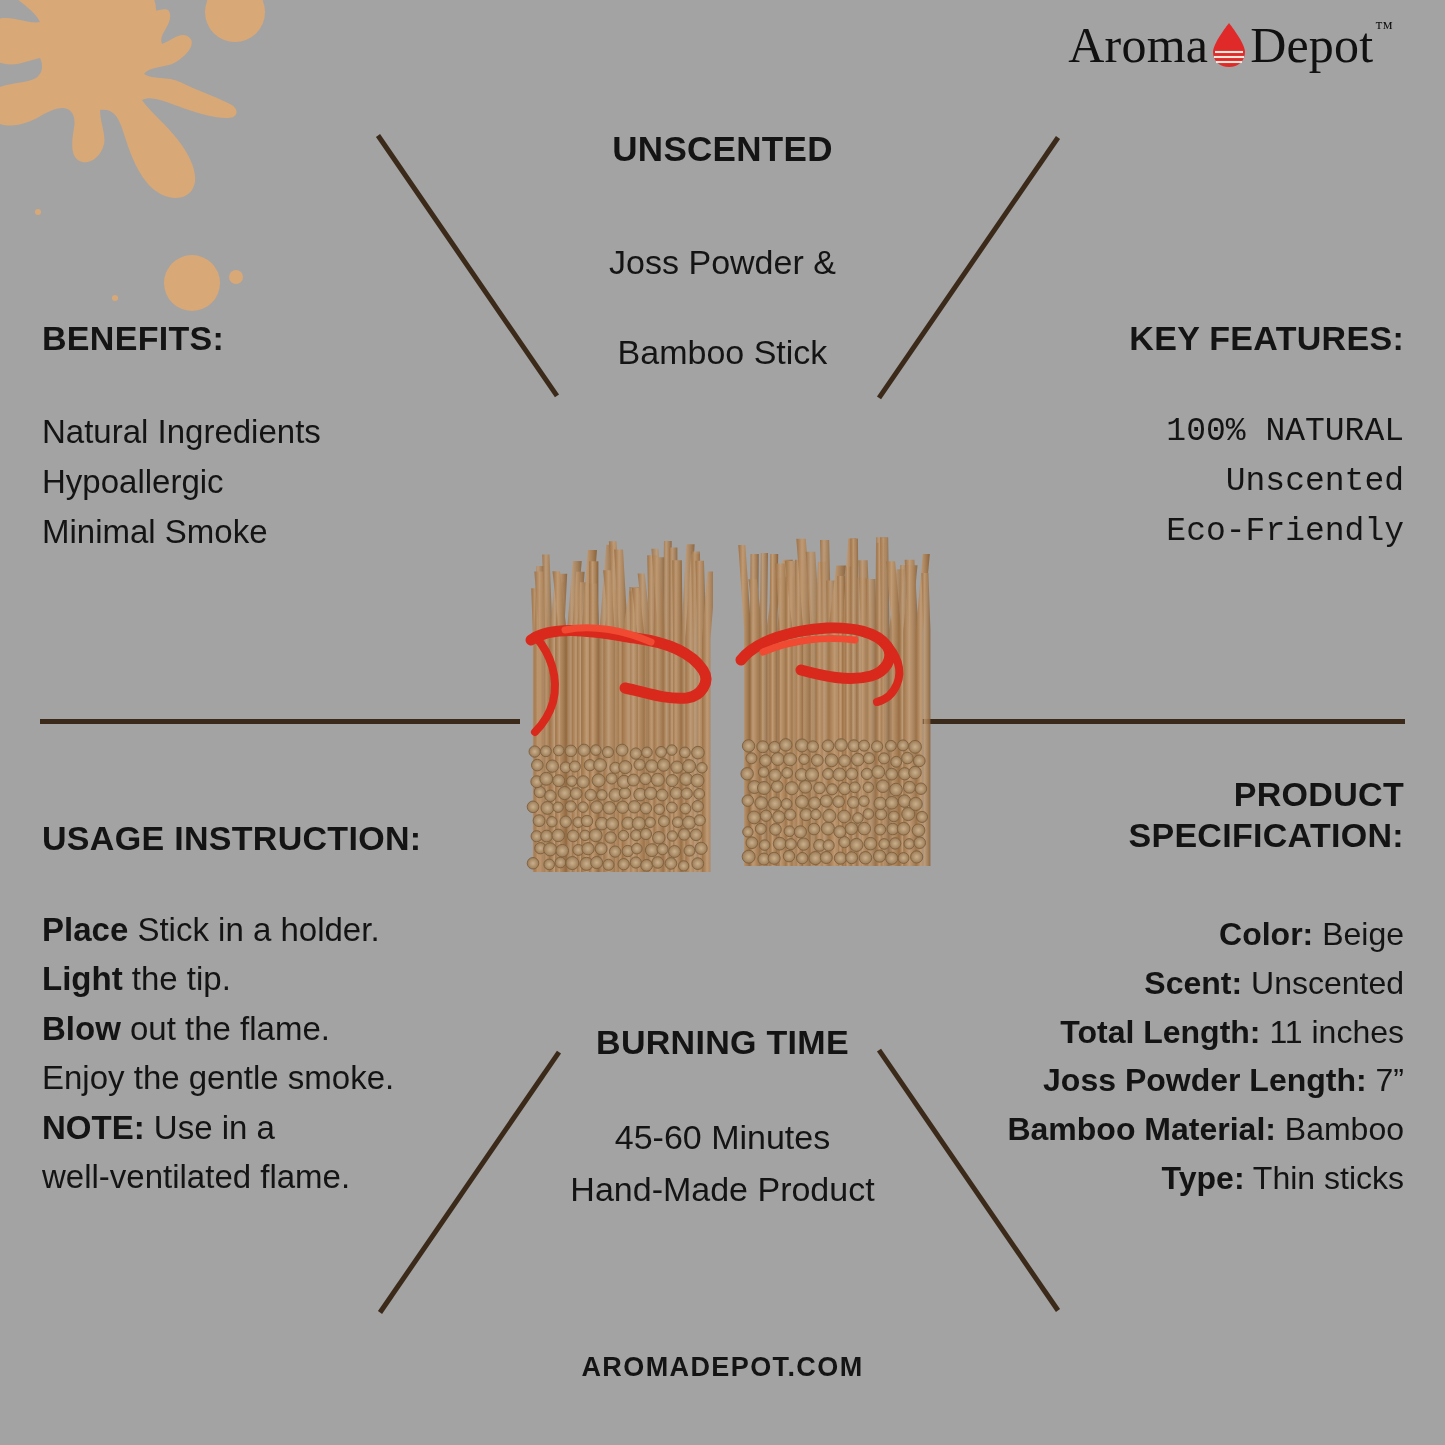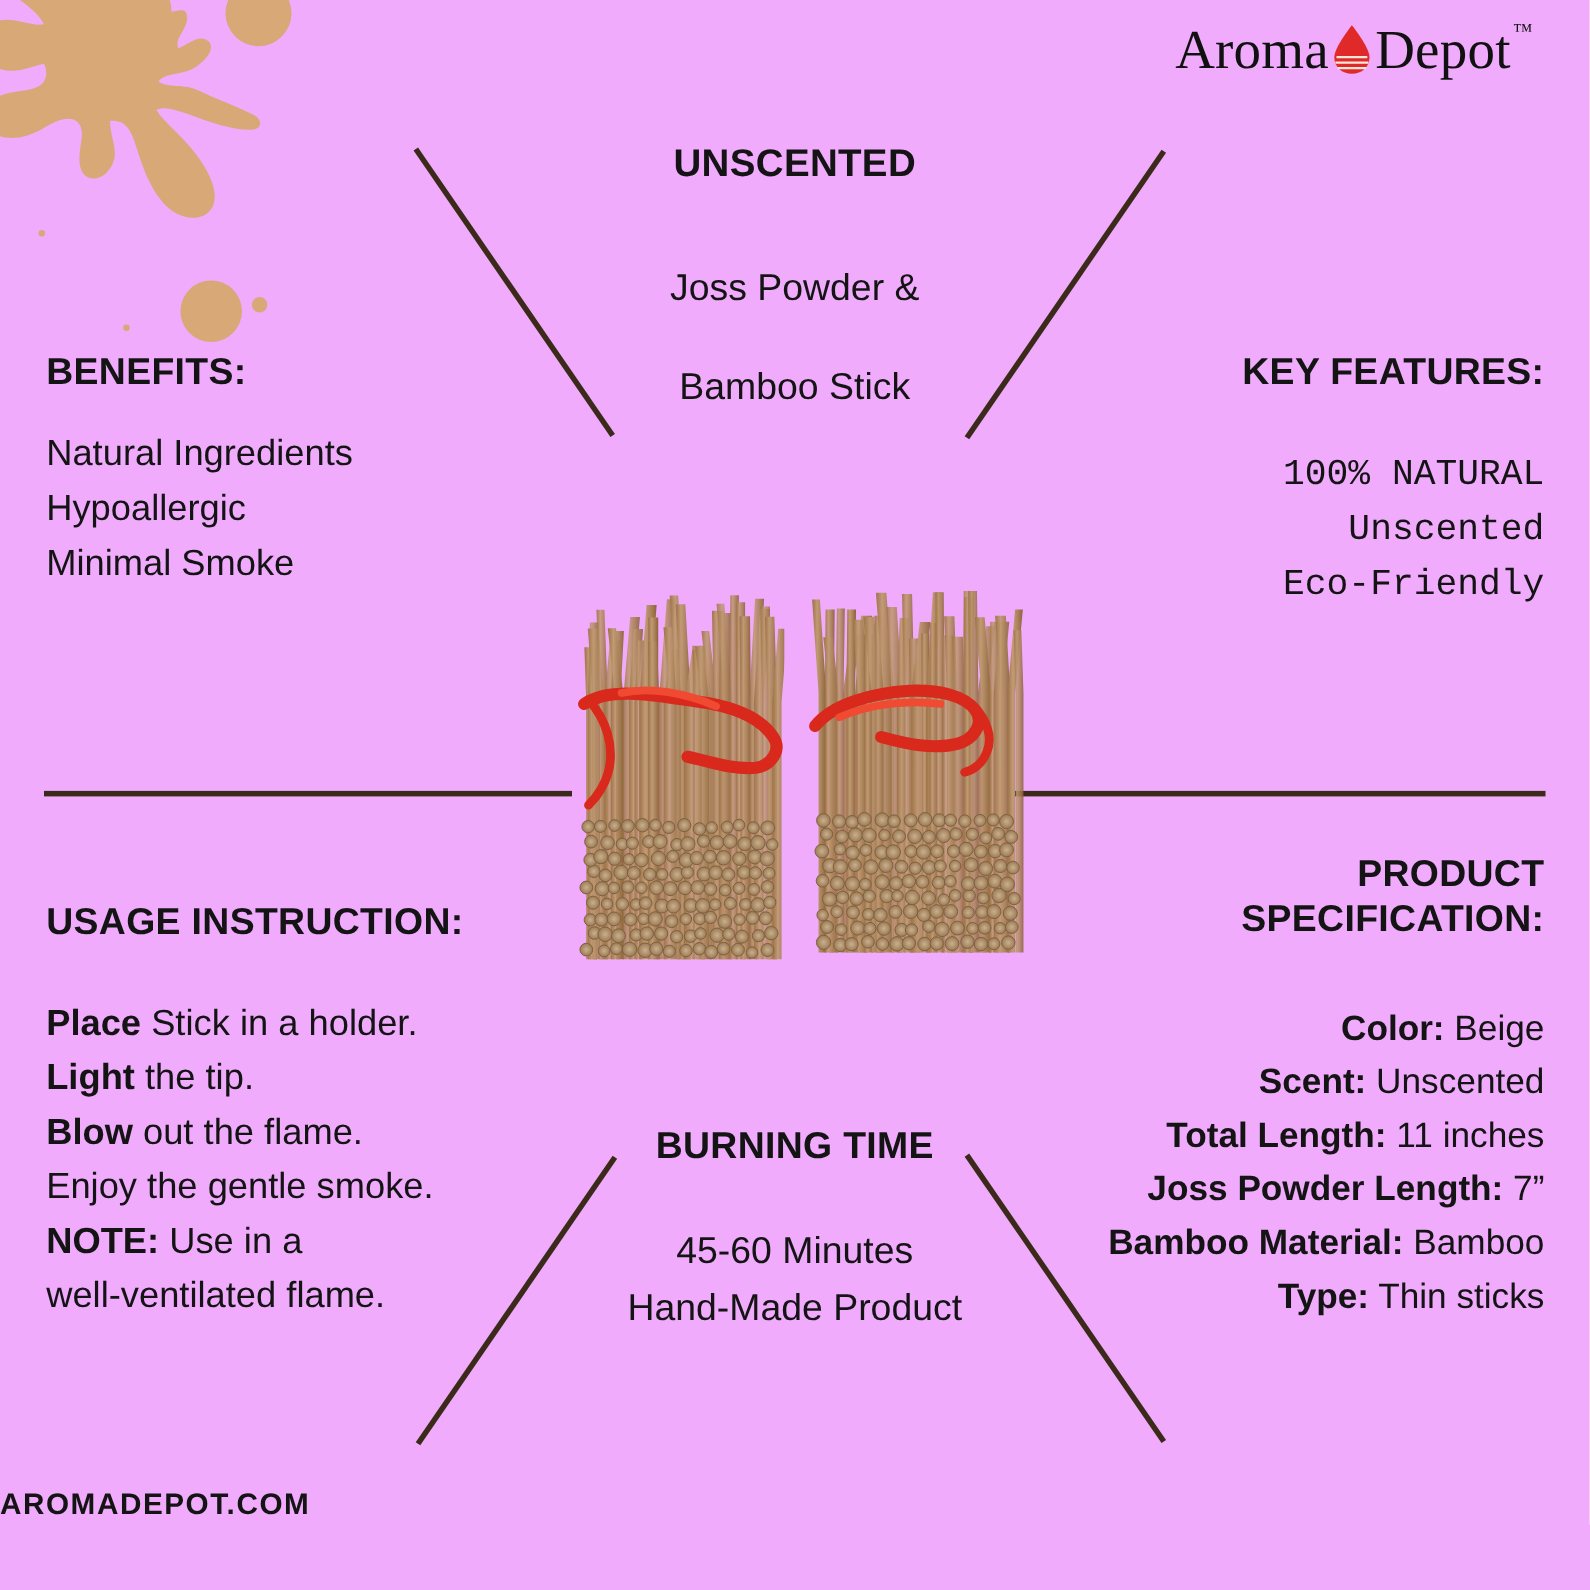--- a/index.html
+++ b/index.html
@@ -4,21 +4,21 @@
 <style>
   html, body {
     margin: 0;
     padding: 0;
     background: #F7E6DA;
   }
   #page {
     position: relative;
     width: 1445px;
     height: 1445px;
-    background: #f0abfc;
+    background: #a3a3a3;
     overflow: hidden;
     font-family: "Liberation Sans", sans-serif;
     color: #141414;
   }
 
   
   #splatter {
     position: absolute;
     left: 0; top: 0;
     width: 300px; height: 320px;
@@ -104,21 +104,21 @@
   #block-unscented {
     left: 460px; top: 128px; width: 525px; text-align: center;
   }
   #block-unscented .heading { font-size: 35px; }
   #block-unscented .lines { margin-top: 66px; }
   #block-unscented .body-line { font-size: 34px; line-height: 1.55; margin-top: 37px; }
 
   #block-benefits {
     left: 42px; top: 318px; width: 420px; text-align: left;
   }
-  #block-benefits .lines { margin-top: 28px; }
+  #block-benefits .lines { margin-top: 48px; }
 
   #block-features {
     left: 1000px; top: 318px; width: 404px; text-align: right;
   }
   #block-features .lines { margin-top: 48px; font-family: Liberation Mono, monospace; }
 
   #block-usage {
     left: 42px; top: 818px; width: 470px; text-align: left;
   }
   #block-usage .lines { margin-top: 46px; }
@@ -132,20 +132,21 @@
 
   #block-burning {
     left: 460px; top: 1022px; width: 525px; text-align: center;
   }
   #block-burning .lines { margin-top: 48px; }
   #block-burning .body-line { font-size: 34px; line-height: 1.55; }
 
   #footer {
     position: absolute;
     left: 0; top: 1352px; width: 1445px;
+    text-align: center;
     font-size: 27px;
     font-weight: bold;
     letter-spacing: 1.4px;
   }
 </style>
 </head>
 <body>
 
 <div id="page">
 

